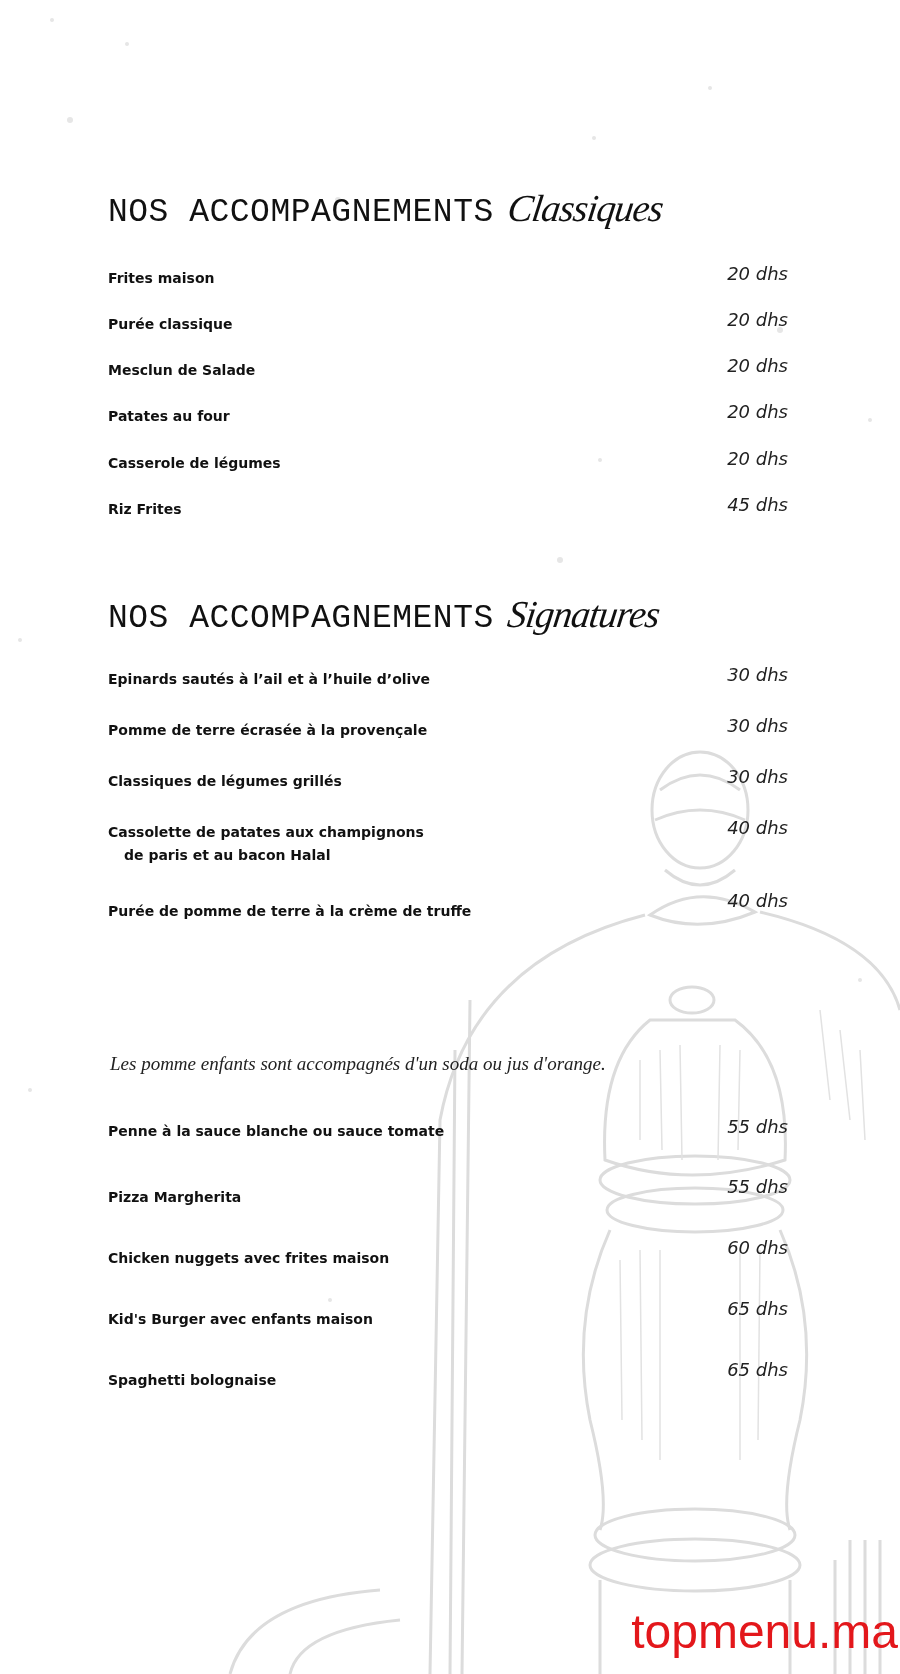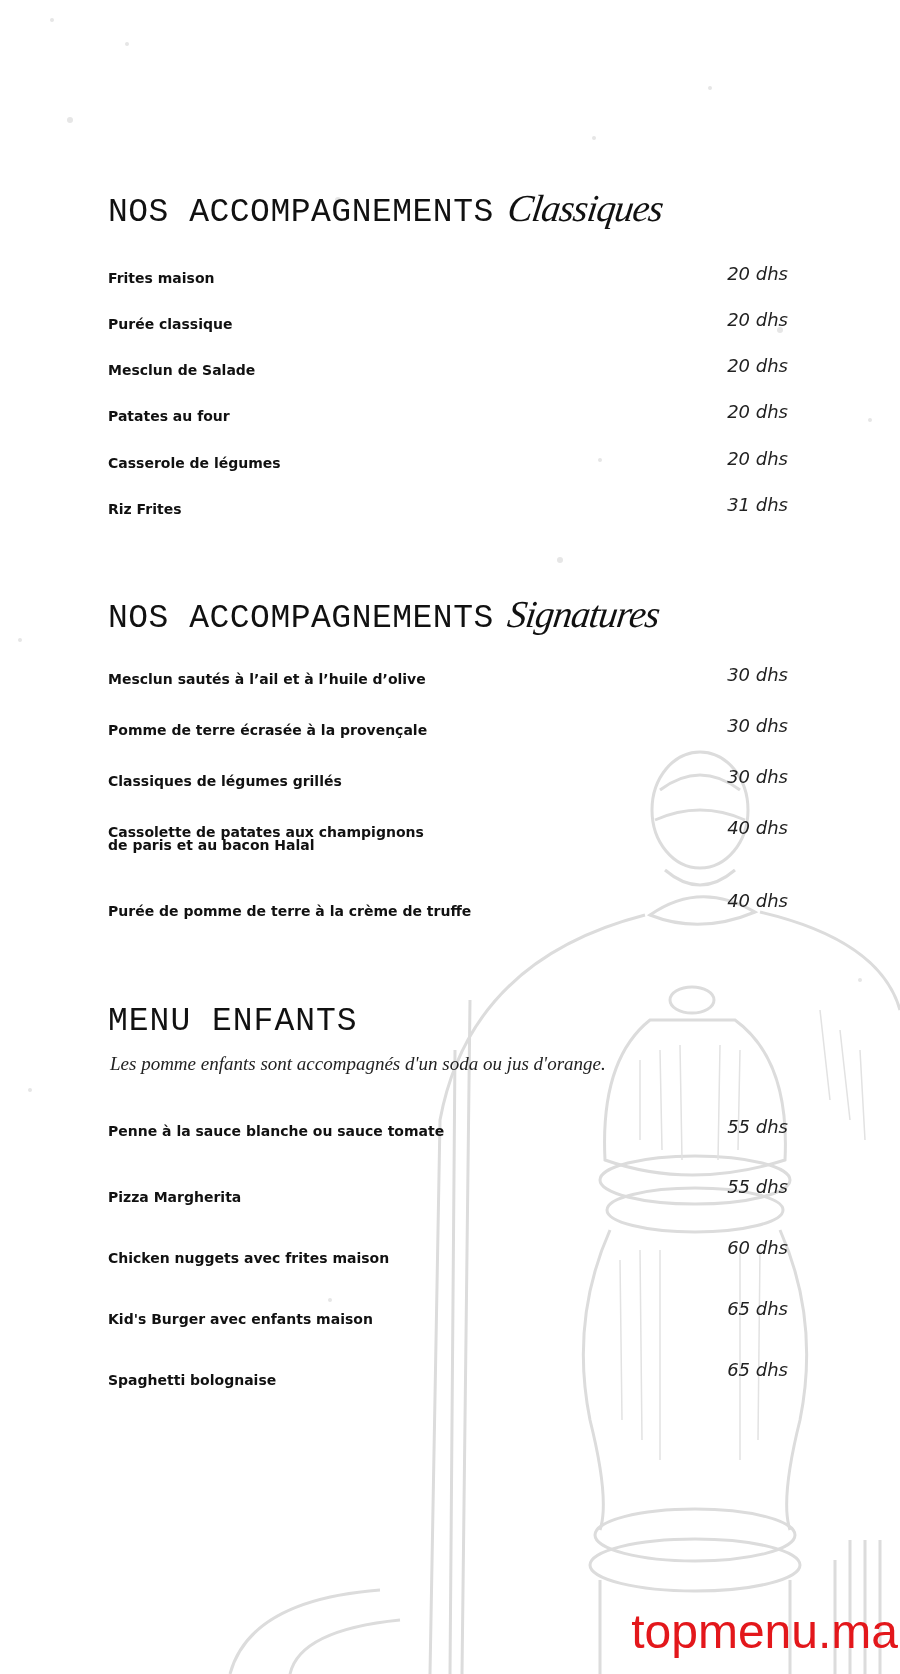--- a/index.html
+++ b/index.html
@@ -125,52 +125,49 @@
   <div class="item" style="top:403px;">
     <span class="name">Patates au four</span>
     <span class="price">20 dhs</span>
   </div>
   <div class="item" style="top:450px;">
     <span class="name">Casserole de légumes</span>
     <span class="price">20 dhs</span>
   </div>
   <div class="item" style="top:496px;">
     <span class="name">Riz Frites</span>
-    <span class="price">31 dhs</span>
+    <span class="price">45 dhs</span>
   </div>
 
   <div class="section-title" style="top:592px;">
     <span class="main">NOS ACCOMPAGNEMENTS</span><span class="script">Signatures</span>
   </div>
 
   <div class="item" style="top:666px;">
-    <span class="name">Mesclun sautés à l’ail et à l’huile d’olive</span>
+    <span class="name">Epinards sautés à l’ail et à l’huile d’olive</span>
     <span class="price">30 dhs</span>
   </div>
   <div class="item" style="top:717px;">
     <span class="name">Pomme de terre écrasée à la provençale</span>
     <span class="price">30 dhs</span>
   </div>
   <div class="item" style="top:768px;">
     <span class="name">Classiques de légumes grillés</span>
     <span class="price">30 dhs</span>
   </div>
   <div class="item" style="top:819px;">
     <span class="name">Cassolette de patates aux champignons</span>
-    <span class="name" style="top:13px;">de paris et au bacon Halal</span>
+    <span class="name" style="top:23px;margin-left:16px;">de paris et au bacon Halal</span>
     <span class="price">40 dhs</span>
   </div>
   <div class="item" style="top:898px;">
     <span class="name">Purée de pomme de terre à la crème de truffe</span>
     <span class="price" style="top:-10px;">40 dhs</span>
   </div>
 
-  <div class="section-title" style="top:1003px;">
-    <span class="main kids-title">MENU ENFANTS</span>
-  </div>
   <div class="kids-note">Les pomme enfants sont accompagnés d'un soda ou jus d'orange.</div>
 
   <div class="item" style="top:1118px;">
     <span class="name">Penne à la sauce blanche ou sauce tomate</span>
     <span class="price">55 dhs</span>
   </div>
   <div class="item" style="top:1184px;">
     <span class="name">Pizza Margherita</span>
     <span class="price" style="top:-10px;">55 dhs</span>
   </div>

